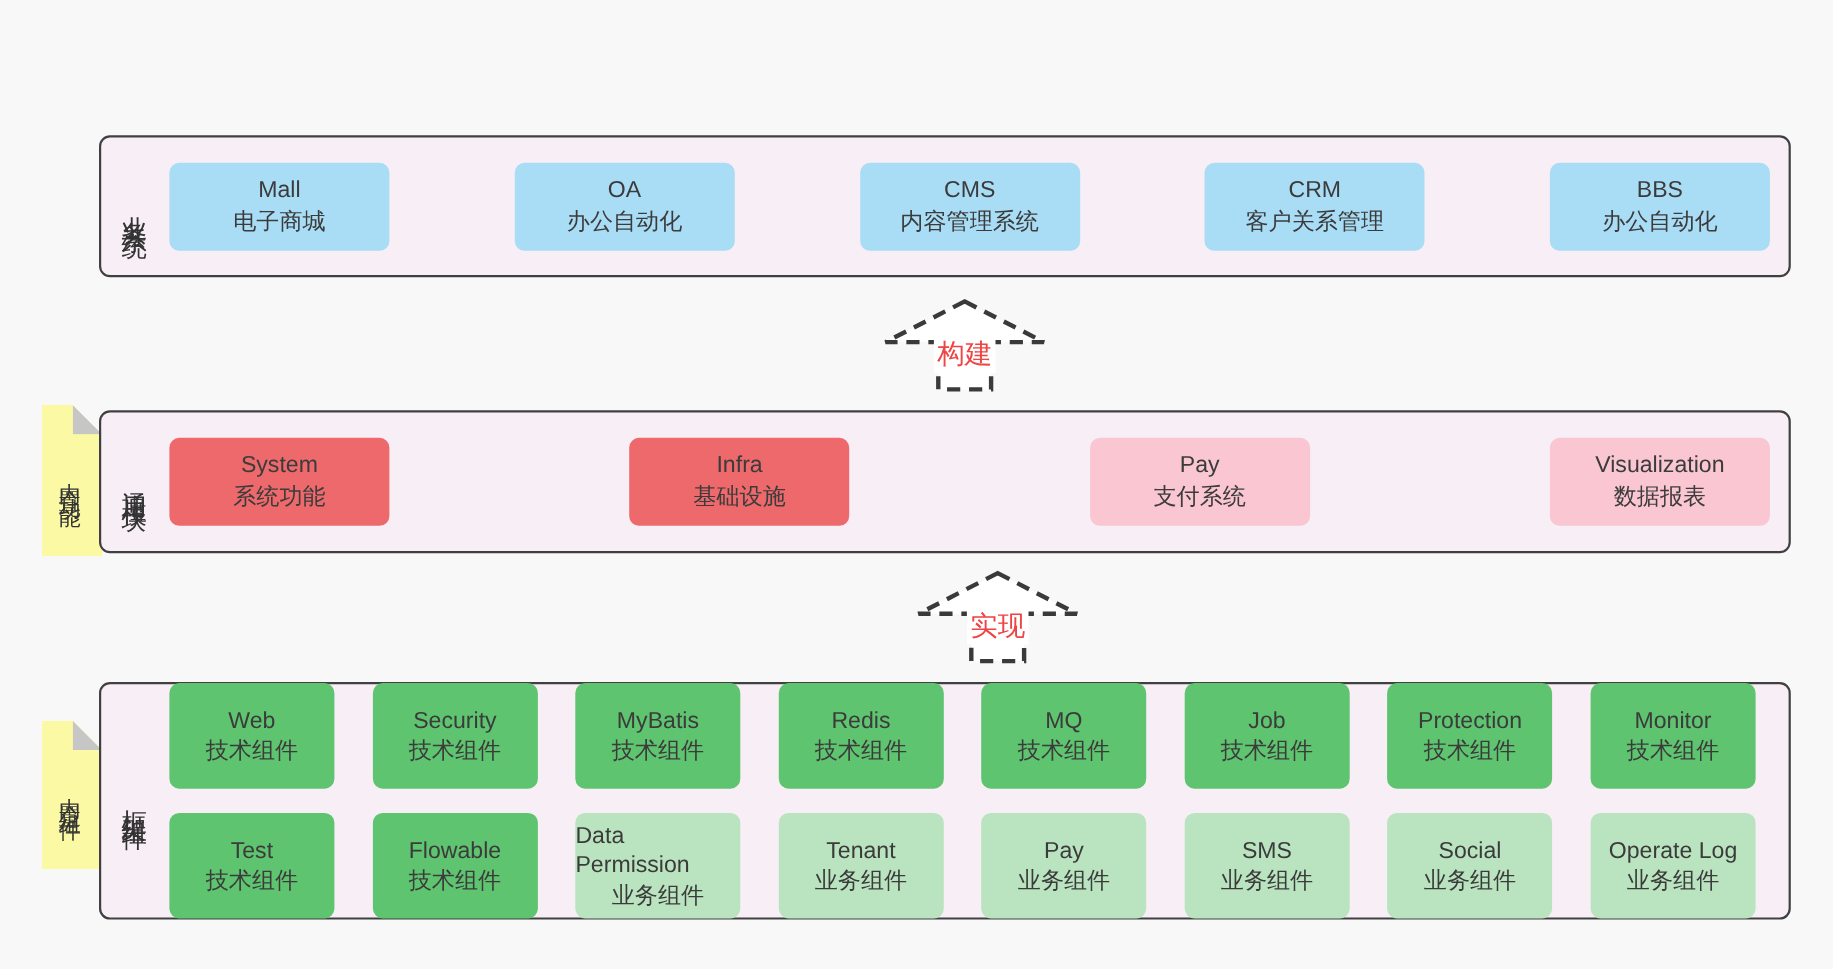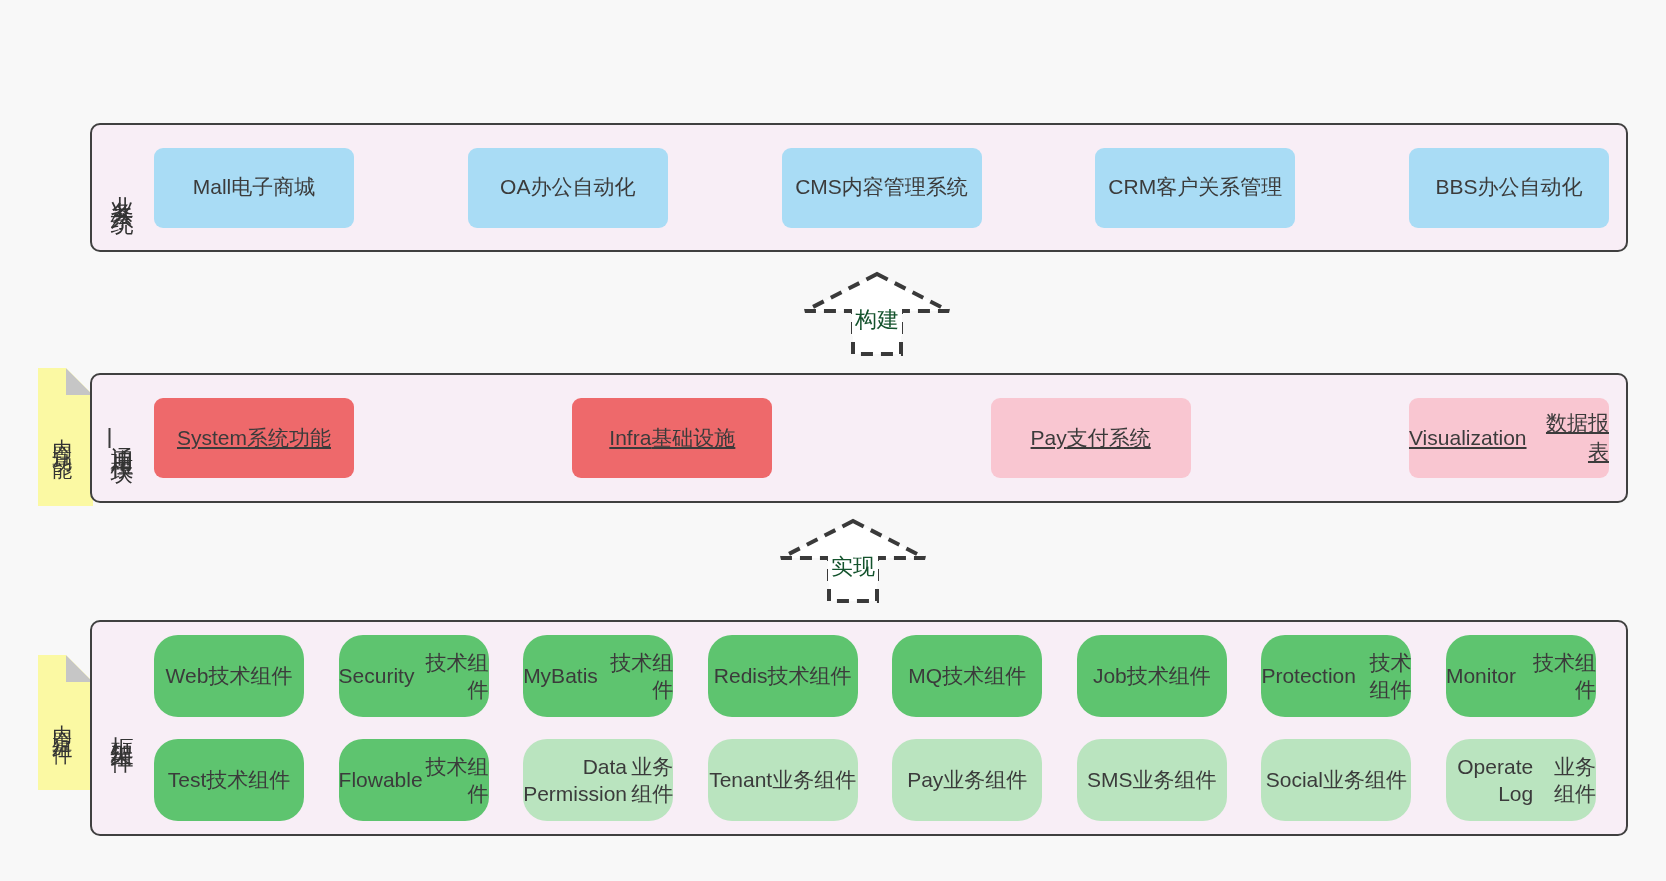--- a/index.html
+++ b/index.html
@@ -31,59 +31,59 @@
 
   
   .panel{
     position:absolute;left:90px;width:1538px;box-sizing:border-box;
     background:var(--panel-bg,#f8eef6);
     border:2px solid var(--panel-border,#404040);
     border-radius:10px;
     display:flex;align-items:stretch;
   }
   .panel-a{top:123px;height:129px;}
-  .panel-b{top:373px;height:130px;text-decoration:underline;}
+  .panel-b{top:373px;height:130px;}
   .panel-c{top:620px;height:216px;}
   .panel-label-col{
     width:62px;flex:0 0 62px;display:flex;align-items:center;justify-content:center;
   }
   .panel-label{
     writing-mode:vertical-lr;text-orientation:upright;
     font-size:23px;letter-spacing:5px;color:#333;white-space:nowrap;
   }
   .panel-content{
     flex:1;display:flex;flex-direction:column;justify-content:center;
     gap:22px;padding-right:17px;
   }
   .panel-c .panel-content{padding-right:30px;}
   .box-row{display:flex;justify-content:space-between;}
 
   
   .node{
     height:80px;border-radius:9px;
-    display:flex;flex-direction:row;justify-content:center;align-items:center;
-    text-align:right;font-size:21px;line-height:1.38;
+    display:flex;flex-direction:column;justify-content:center;align-items:center;
+    text-align:left;font-size:21px;line-height:1.38;
   }
   .panel-a .node,.panel-b .node{width:200px;}
-  .panel-c .node{width:150px;height:82px;line-height:1.3;border-radius:24px;}
+  .panel-c .node{width:150px;height:96px;line-height:1.3;}
   .node.blue{background:var(--blue,#a9dcf5);}
   .node.red{background:var(--red,#ee696b);}
   .node.pink{background:var(--pink,#f9c6d1);}
   .node.green-dark{background:var(--green-dark,#5ec46f);}
   .node.green-light{background:var(--green-light,#bae4bf);}
 
   
   .arrow{position:absolute;width:150px;height:86px;}
   .arrow svg{display:block;}
   .arrow-label{
     position:absolute;left:50%;top:33px;transform:translateX(-50%);
-    background:#fff;padding:1px 3px;font-size:22px;color:#14532d;white-space:nowrap;
+    background:#fff;padding:1px 3px;font-size:25px;color:#ef4444;white-space:nowrap;
   }
   .arrow-1{left:802px;top:271px;}
-  .arrow-2{left:778px;top:518px;}
+  .arrow-2{left:832px;top:518px;}
 </style>
 </head>
 <body>
 
 <div class="canvas">
 
   <div class="sticky" style="left:38px;top:368px;height:138px;">
     <div class="fold"></div>
     <div class="sticky-label">内置功能</div>
   </div>

